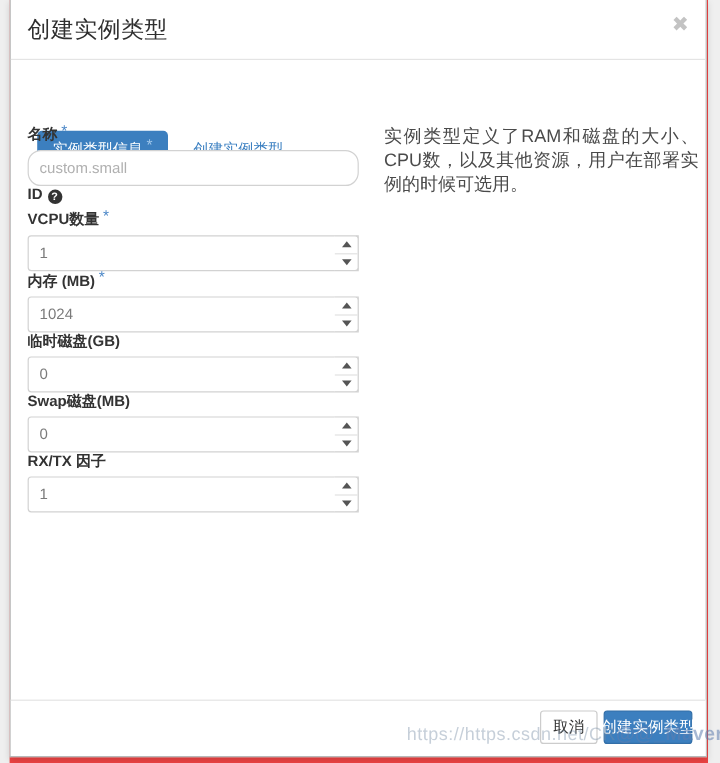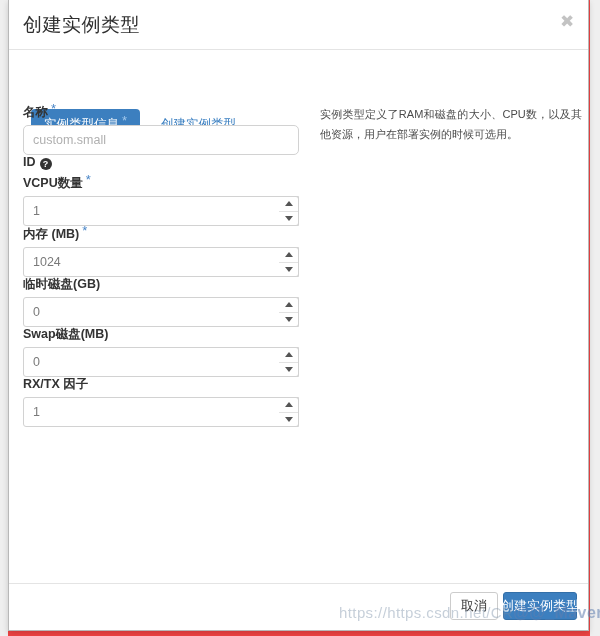--- a/index.html
+++ b/index.html
@@ -95,21 +95,21 @@
   
   .form-col {
     position: absolute;
     left: 14px; top: 104px;
     width: 276px;
   }
   .help-col {
     position: absolute;
     left: 311px; top: 104px;
     width: 262px;
-    font-size: 11px;
+    font-size: 15px;
     line-height: 20px;
     color: #4a4a4a;
     text-align: justify;
   }
 
   .field { }
   .field-label {
     font-size: 12.5px;
     color: #333333;
     font-weight: bold;
@@ -143,21 +143,21 @@
 
   .input-wrap {
     position: relative;
     height: 30px;
   }
   .text-input {
     width: 100%;
     height: 30px;
     box-sizing: border-box;
     border: 1px solid #d2d2d2;
-    border-radius: 5px;
+    border-radius: 11px;
     padding: 0 9px;
     font-size: 12.5px;
     color: #6d6d6d;
     background: #ffffff;
     outline: none;
     font-family: "Liberation Sans", "DejaVu Sans", sans-serif;
   }
   .text-input::placeholder { color: #b0b0b0; }
 
   

